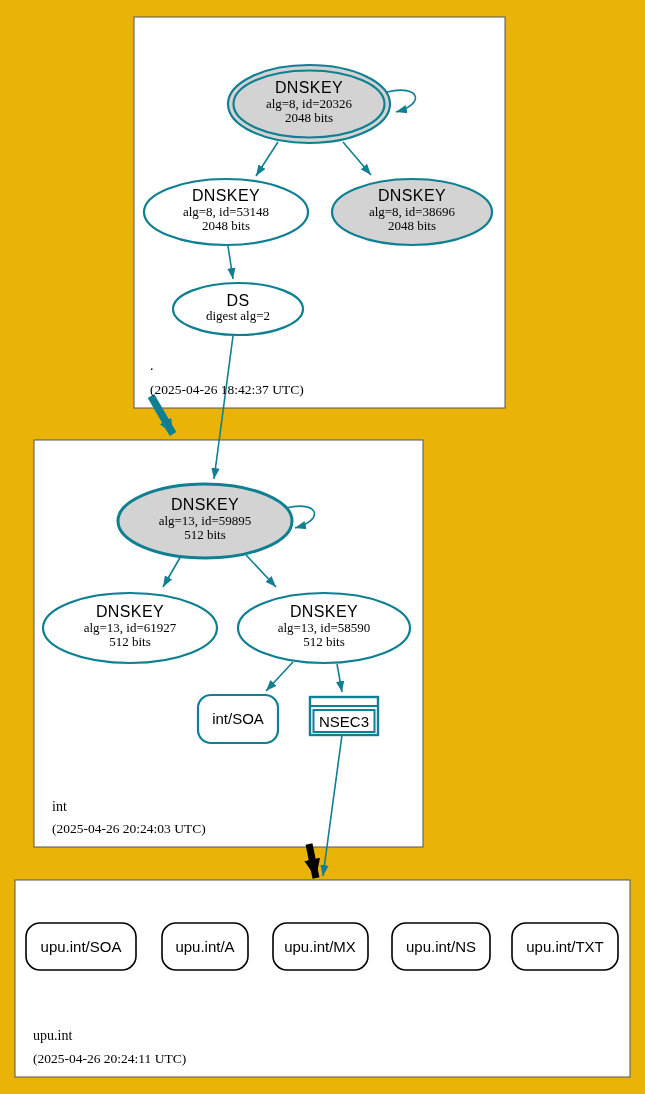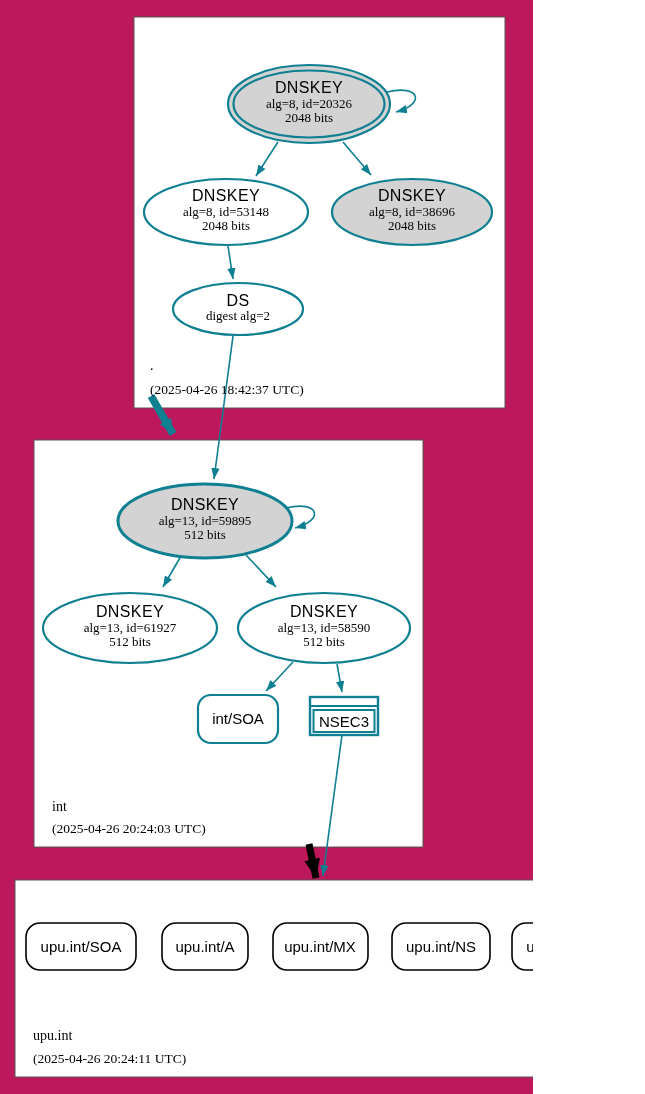--- a/index.html
+++ b/index.html
@@ -1,16 +1,16 @@
 <!DOCTYPE html>
 <html><head>
 <meta charset="utf-8">
 <style>
   html,body{margin:0;padding:0;background:#ffffff;}
-  .canvas{position:relative;width:533px;height:1094px;background:#be185d;overflow:hidden;
+  .canvas{position:relative;width:645px;height:1094px;background:#eab308;overflow:hidden;
           font-family:"Liberation Serif", serif;}
   svg{position:absolute;left:0;top:0;}
   .zone-box{fill:#ffffff;stroke:#555555;stroke-width:1;}
   .edge{stroke:#0f7f92;stroke-width:1.6;fill:none;}
   .edge-thick{stroke:#0f7f92;stroke-width:7.5;fill:none;}
   .edge-black-thick{stroke:#000000;stroke-width:7;fill:none;}
   .node-teal{stroke:#0f7f92;stroke-width:2.2;fill:#ffffff;}
   .node-teal.gray{fill:#d3d3d3;}
   .node-teal.thick{stroke-width:3;}
   .node-black{stroke:#000000;stroke-width:1.6;fill:#ffffff;}

